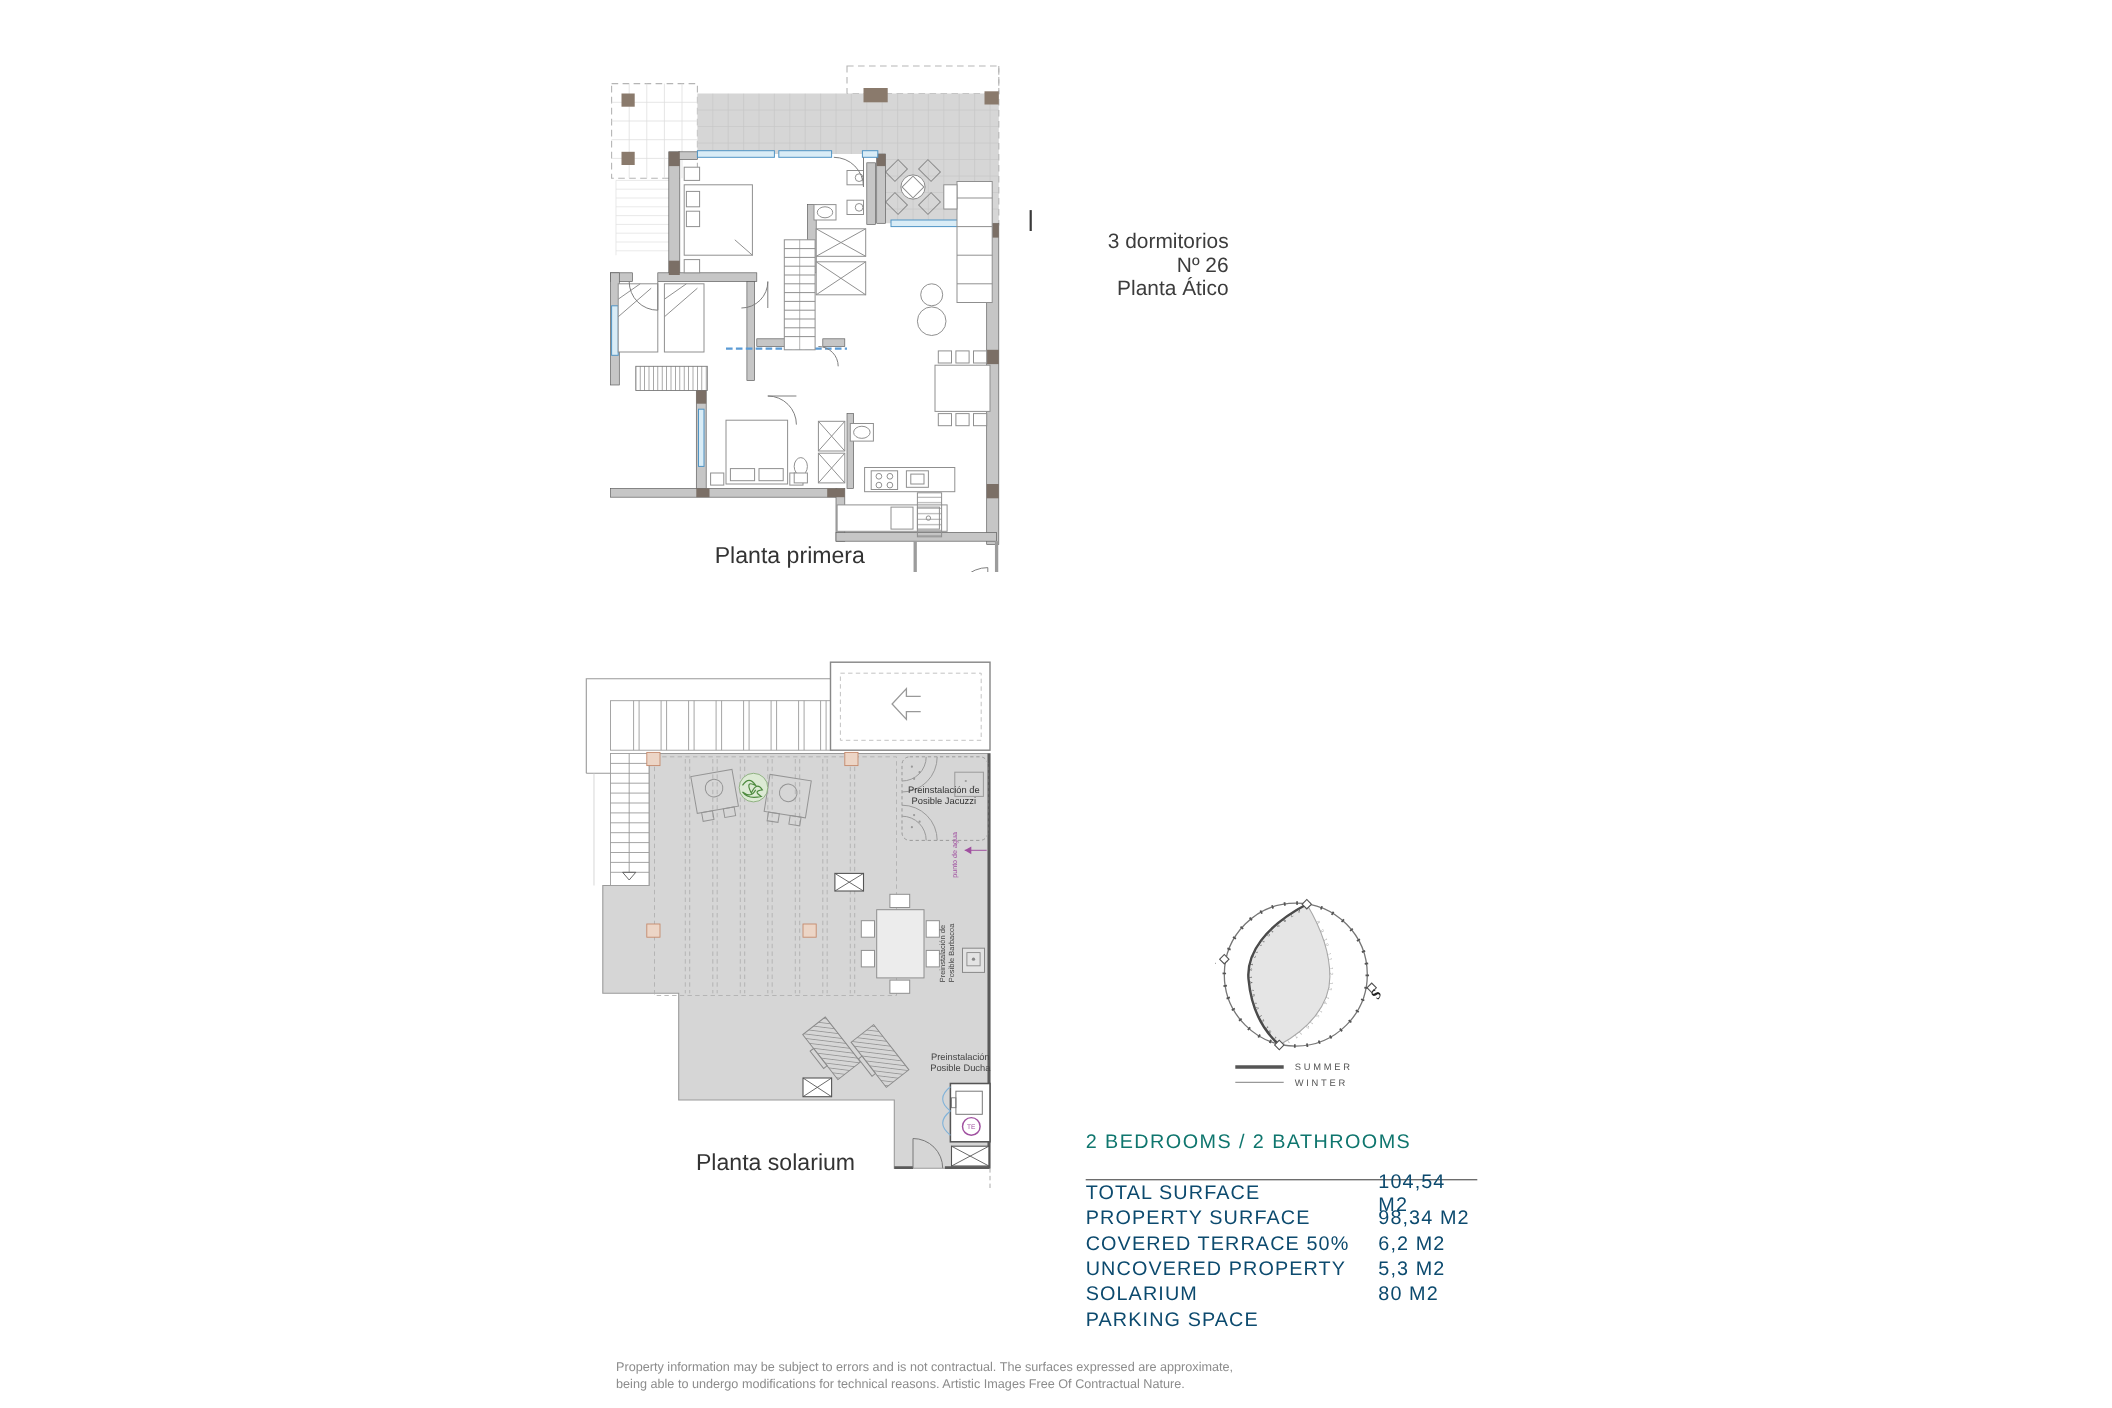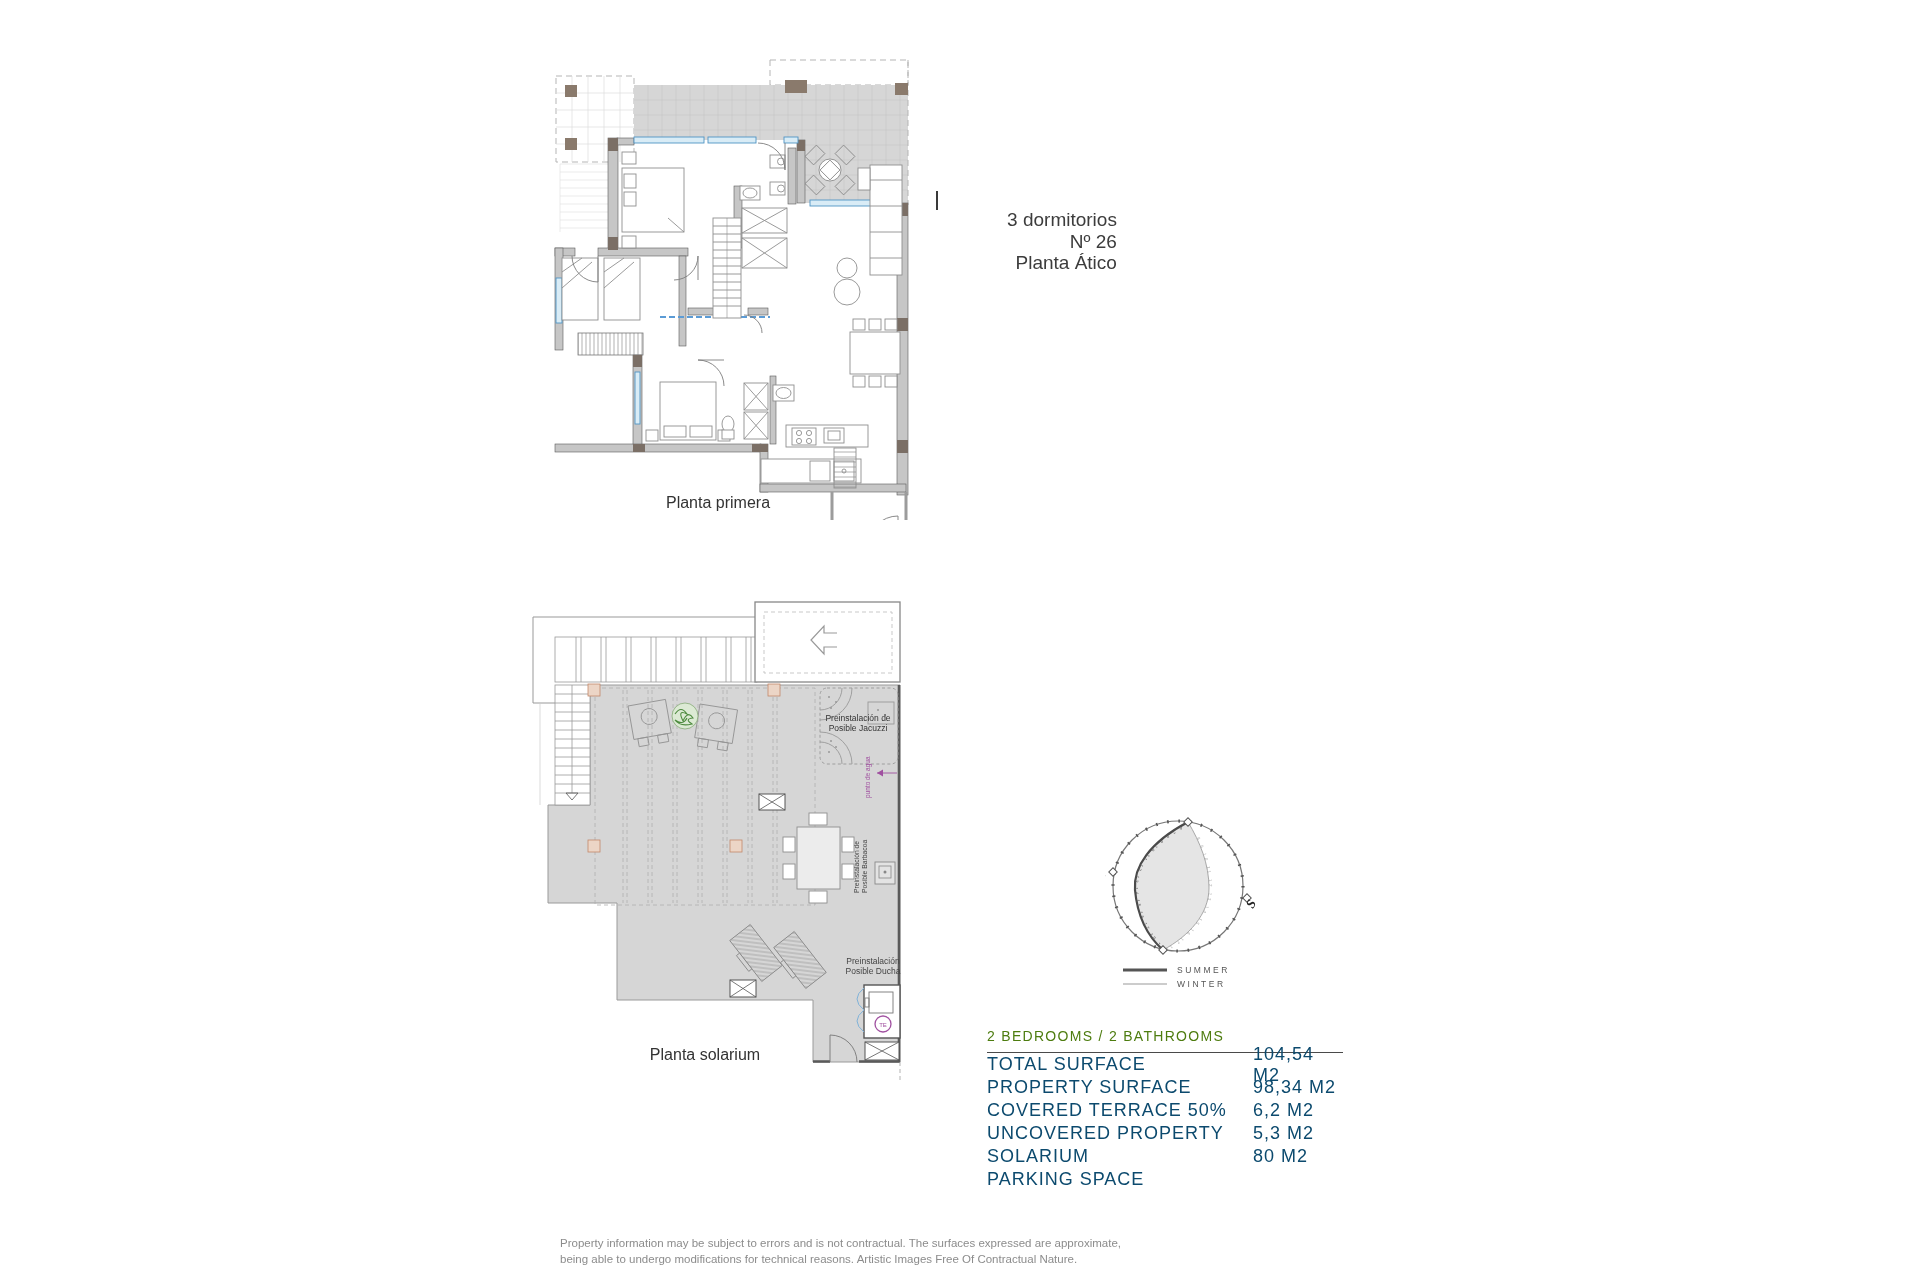--- a/index.html
+++ b/index.html
@@ -6,25 +6,25 @@
     --terrace:#d6d6d6; --wall:#c6c6c6; --pillar:#8a7a6c; --pillar2:#7b6f66;
     --window-blue:#4f94c4; --window-fill:#d9ecf6; --purple:#a050a0; --green:#4e8b3f;
     --ink:#3c3c3c; --muted:#8c8c8c; --line:#4a4a4a; --tan:#ecd5c6; --tan-edge:#c4886a;
   }
   html,body{margin:0;padding:0;background:#fff;}
   #page{position:relative;width:1920px;height:1280px;background:#fff;overflow:hidden;
         font-family:"Liberation Sans", sans-serif;color:var(--ink);}
   .abs{position:absolute;}
   #unit-info{left:1022px;top:209px;transform:translateX(-50%);text-align:right;
              font-size:19px;line-height:21.5px;color:var(--ink);white-space:nowrap;margin-left:40px;}
-  .plan-label{font-size:16px;color:#333;white-space:nowrap;transform:translateX(-50%);}
+  .plan-label{font-size:21px;color:#333;white-space:nowrap;transform:translateX(-50%);}
   #tick-mark{left:936px;top:191px;width:2px;height:19px;background:#3a3a3a;}
   #spec{left:987px;top:1028px;width:356px;color:var(--line);}
-  #spec .hdr{font-size:14px;letter-spacing:1.3px;padding-bottom:8px;
-             border-bottom:1.5px solid var(--line);color:#4d7c0f;}
+  #spec .hdr{font-size:18px;letter-spacing:1.3px;padding-bottom:23px;
+             border-bottom:1.5px solid var(--line);color:#0f766e;}
   #spec .row{display:flex;height:23px;align-items:center;font-size:18px;
              letter-spacing:1px;color:#0c4a6e;}
   #spec .row:first-of-type{margin-top:3px;}
   #spec .lab{width:266px;flex:none;}
   #spec .val{flex:1;}
   #footer{left:560px;top:1236px;width:722px;font-size:11.5px;
           line-height:15.5px;color:var(--muted);}
   svg text{font-family:"Liberation Sans", sans-serif;}
   .compass-letter{font-family:"Liberation Serif", serif;font-style:italic;font-weight:bold;
                   font-size:13px;fill:#222;}

